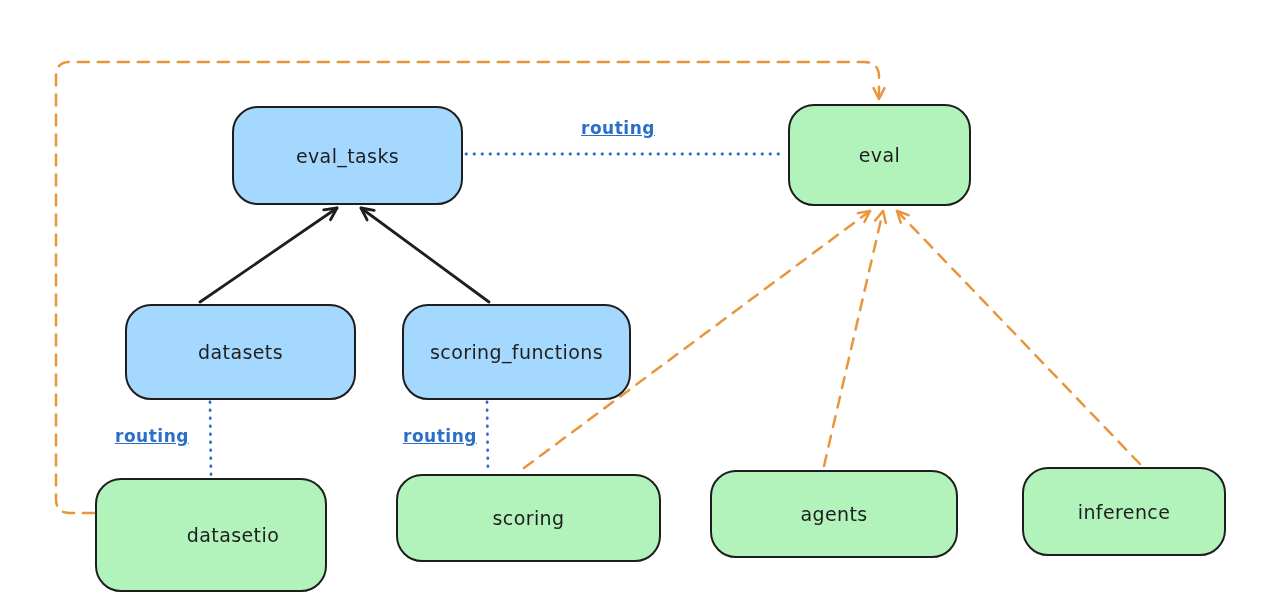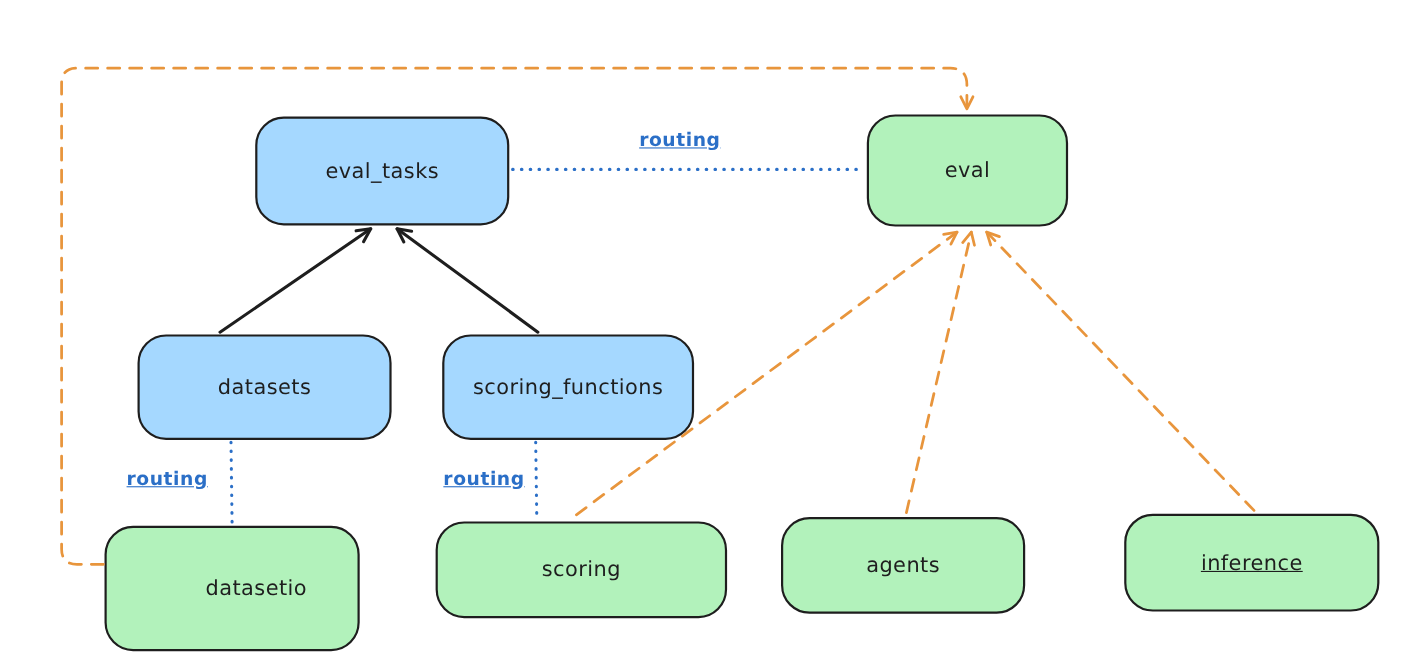--- a/index.html
+++ b/index.html
@@ -97,25 +97,25 @@
   </div>
 
   <div class="node green" style="left:95px; top:478px; width:232px; height:114px;padding-left:44px;">
     <span>datasetio</span>
   </div>
 
   <div class="node green" style="left:396px; top:474px; width:265px; height:88px;">
     <span>scoring</span>
   </div>
 
-  <div class="node green" style="left:710px; top:470px; width:222px; height:88px;">
+  <div class="node green" style="left:710px; top:470px; width:248px; height:88px;">
     <span>agents</span>
   </div>
 
-  <div class="node green" style="left:1022px; top:467px; width:232px; height:89px;text-decoration:underline;">
+  <div class="node green" style="left:1022px; top:467px; width:204px; height:89px;">
     <span>inference</span>
   </div>
 
   <div class="edge-label" style="left:618px; top:118px;">routing</div>
 
   <div class="edge-label" style="left:152px; top:426px;">routing</div>
 
   <div class="edge-label" style="left:440px; top:426px;">routing</div>
 
   <svg id="edges" viewBox="0 0 1280 596" xmlns="http://www.w3.org/2000/svg">

